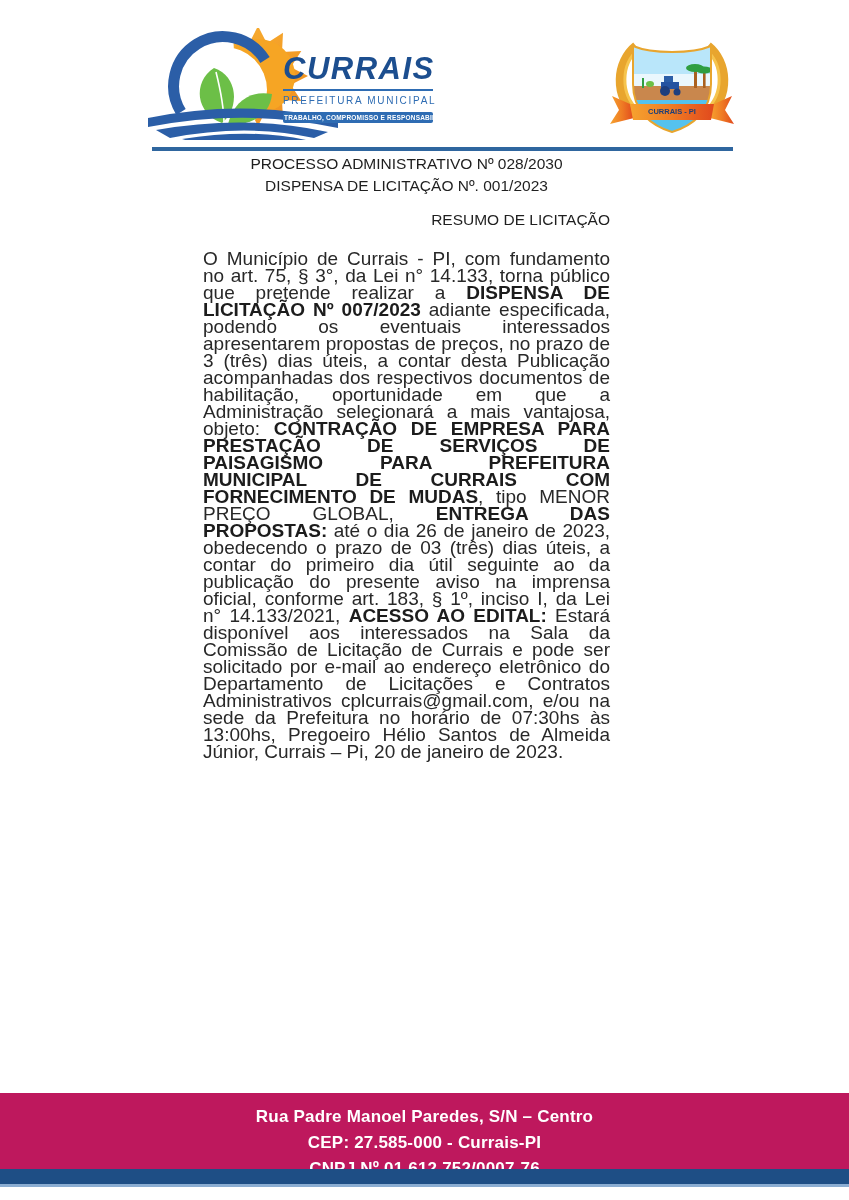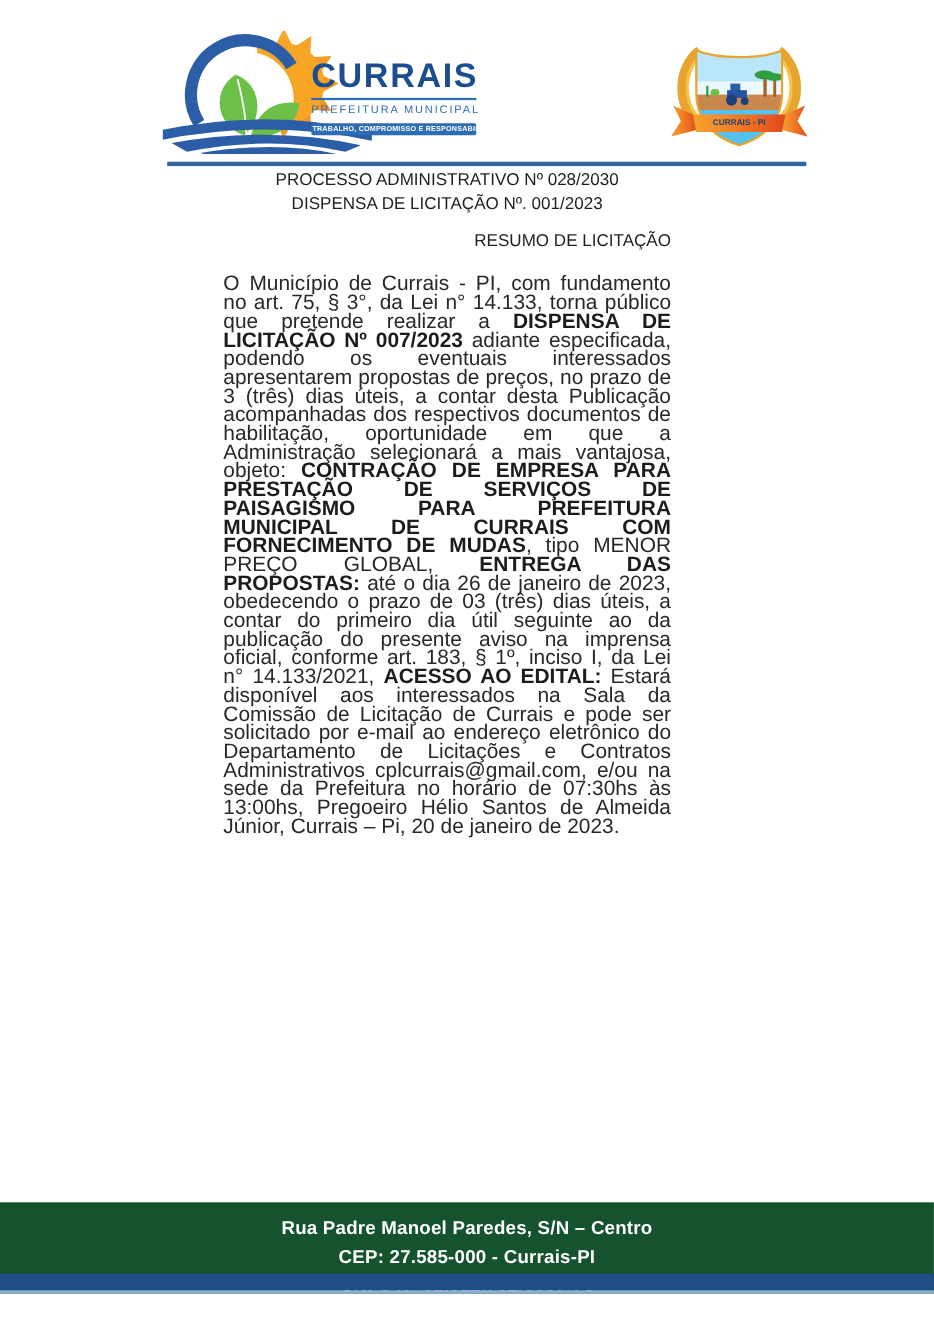--- a/index.html
+++ b/index.html
@@ -8,21 +8,21 @@
     font-family:"Liberation Sans", sans-serif; overflow:hidden;
   }
 
   
   .logo-svg { position:absolute; left:146px; top:28px; }
   .crest-svg { position:absolute; left:606px; top:34px; }
 
   .logo-text { position:absolute; left:283px; top:52px; width:150px; }
   .logo-name {
     font-size:31px; font-weight:bold; letter-spacing:1.5px;
-    color:#1c4e8f; line-height:34px;
+    color:#1c4e8f; line-height:34px;font-style:italic;
   }
   .logo-divider { height:2px; background:#2e6cb3; margin:3px 0 2px 0; }
   .logo-subtitle {
     font-size:10px; letter-spacing:1.7px; color:#2e6cb3; line-height:16px;
     white-space:nowrap;
   }
   .logo-badge {
     margin-top:3px; background:#2e6cb3; color:#ffffff; border-radius:2px;
     font-size:6.5px; font-weight:bold; letter-spacing:0.2px; text-align:center;
     padding:2px 1px; white-space:nowrap;
@@ -46,22 +46,22 @@
   
   .body-paragraph {
     position:absolute; left:203px; top:250px; width:407px;
     font-size:19px; line-height:17px; color:#282828;
     text-align:justify; text-justify:inter-word;
   }
   .body-paragraph b { font-weight:bold; color:#1c1c1c; }
 
   
   .footer {
-    position:absolute; left:0; top:1093px; width:849px; height:83px;
-    background:#14532d;
+    position:absolute; left:0; top:1093px; width:849px; height:94px;
+    background:#be185d;
   }
   .footer-lines {
     position:absolute; left:0; top:11px; width:100%;
     text-align:center; color:#ffffff; font-weight:bold;
     font-size:17px; line-height:26px; letter-spacing:0.2px;
   }
   .footer-dark  { position:absolute; left:0; bottom:3px; width:100%; height:15px; background:#1e4e85; }
   .footer-strip { position:absolute; left:0; bottom:0;  width:100%; height:3px;  background:#8badd2; }
 </style>
 </head>

